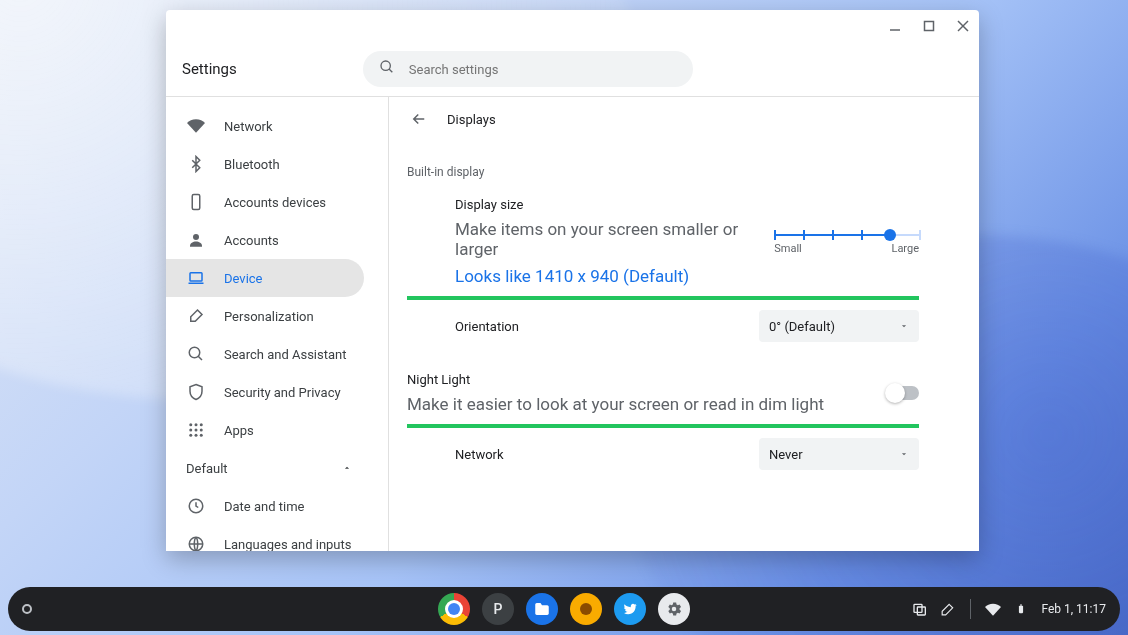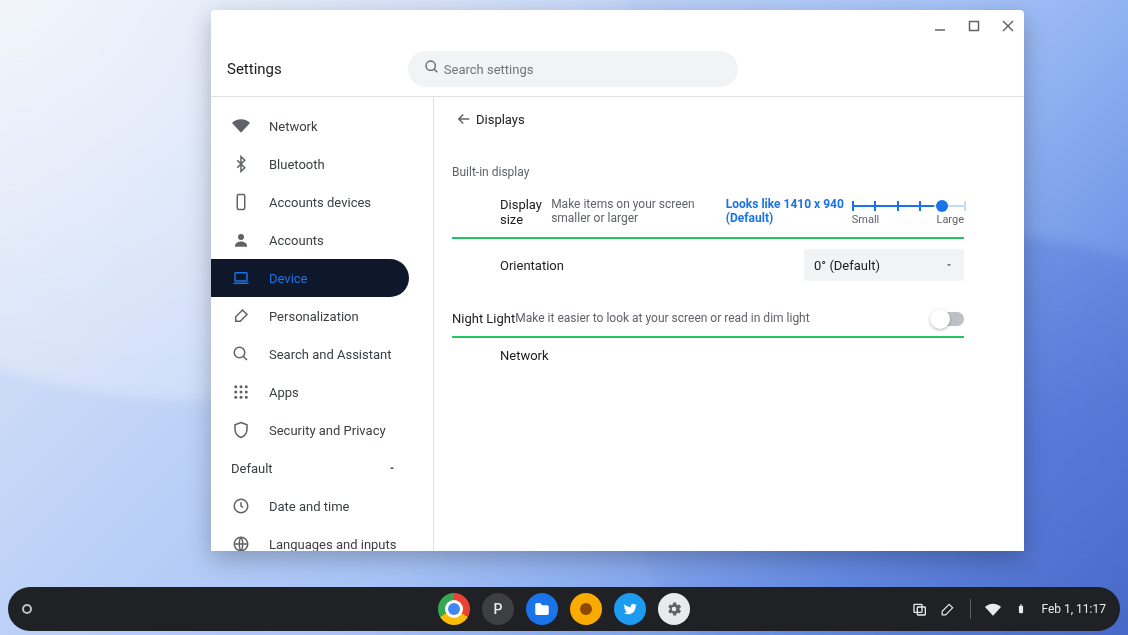--- a/index.html
+++ b/index.html
@@ -9,66 +9,66 @@
   }
   
   .wallpaper-swoosh { position:absolute; border-radius:50%; filter: blur(6px); }
   .sw1 { width:900px;height:600px; left:-250px; top:-200px; background: radial-gradient(circle at 30% 30%, rgba(255,255,255,0.6), rgba(255,255,255,0)); }
   .sw2 { width:700px;height:500px; right:-200px; bottom:-100px; background: radial-gradient(circle at 60% 40%, rgba(60,90,200,0.35), rgba(60,90,200,0)); }
 
   
   .window {
     position:absolute; left:166px; top:10px; width:813px; height:541px;
     background:#fff; border-radius:4px 4px 0 0; box-shadow:0 8px 24px rgba(0,0,0,0.25);
-    display:flex; flex-direction:column;margin-left:45px;
+    display:flex; flex-direction:column;
   }
   .titlebar { height:32px; display:flex; justify-content:flex-end; align-items:center; padding-right:8px; gap:18px; }
   .titlebar svg { width:12px; height:12px; }
   .titlebar .tb-btn { width:16px; height:16px; display:flex; align-items:center; justify-content:center; cursor:pointer; }
 
   .header-row { height:54px; display:flex; align-items:center; padding:0 16px; }
   .header-title { font-size:15px; color:#202124; margin-left:0; }
   .searchwrap {
     margin-left:126px; width:330px; height:36px; background:#f1f3f4; border-radius:44px;
-    display:flex; align-items:center; padding:0 16px; gap:4px; color:#5f6368;
+    display:flex; align-items:center; padding:0 16px; gap:14px; color:#5f6368;
   }
   .searchwrap input { border:none; background:transparent; outline:none; font-size:13px; color:#5f6368; flex:1; }
   .divider-h { height:1px; background:#e0e0e0; width:100%; }
 
   .body-row { flex:1; display:flex; min-height:0; }
   .sidebar { width:222px; padding-top:10px; overflow:hidden; }
   .nav-item {
     height:38px; display:flex; align-items:center; gap:18px; padding-left:20px;
     font-size:13px; color:#3c4043; cursor:pointer; border-radius:0 20px 20px 0;
     margin-right:24px;
   }
-  .nav-item.active { background:#0f172a; color:#1a73e8; }
+  .nav-item.active { background:#e5e5e5; color:#1a73e8; }
   .nav-item.active .ni-icon { color:#1a73e8; }
   .ni-icon { width:20px; height:20px; display:flex; align-items:center; justify-content:center; color:#5f6368; }
   .ni-icon svg { width:18px; height:18px; }
   .adv-row { height:38px; display:flex; align-items:center; justify-content:space-between; padding:0 36px 0 20px; font-size:13px; color:#3c4043; cursor:pointer; }
 
   .divider-v { width:1px; background:#e0e0e0; }
 
   .content { flex:1; padding:0 0 0 0; overflow:auto; }
-  .content-head { height:40px; display:flex; align-items:center; gap:0; padding:4px 0 0 18px; }
+  .content-head { height:40px; display:flex; align-items:center; gap:16px; padding:4px 0 0 18px; }
   .back-btn { width:24px;height:24px; display:flex;align-items:center;justify-content:center; cursor:pointer; color:#5f6368;}
   .page-title { font-size:13px; color:#202124; }
   .section { padding:28px 60px 0 18px; }
   .sec-label { font-size:12px; color:#5f6368; margin-bottom:14px; }
   .row {
     display:flex; align-items:center; justify-content:space-between;
-    padding:10px 0 10px 48px; border-top:2px solid #22c55e;
+    padding:10px 0 10px 48px; border-top:4px solid #22c55e;
   }
   .row.first { border-top:none; padding-top:4px; }
   .row.section-row { padding-left:0; border-top:none;}
-  .row-text { display:flex; flex-direction:row; gap:0; }
+  .row-text { display:flex; flex-direction:column; gap:7px; }
   .row-title { font-size:13px; color:#202124; }
-  .row-sub { font-size:12px; color:#5f6368; }
-  .row-sub.blue { color:#1a73e8;font-weight:bold; }
+  .row-sub { font-size:17px; color:#5f6368; }
+  .row-sub.blue { color:#1a73e8; }
 
   .slider-block { width:150px; display:flex; flex-direction:column; gap:0; }
   .slider-track { position:relative; height:14px; }
   .track-line { position:absolute; top:6px; left:0; right:0; height:2px; background:#1a73e8; }
   .track-line .faded { position:absolute; right:0; top:0; height:2px; width:30px; background:#c6dafc; }
   .tick { position:absolute; top:2px; width:2px; height:10px; background:#1a73e8; }
   .thumb { position:absolute; top:1px; width:12px; height:12px; border-radius:50%; background:#1a73e8; transform:translateX(-50%); }
   .slider-labels { display:flex; justify-content:space-between; font-size:11px; color:#5f6368; }
 
   .select {
@@ -198,41 +198,41 @@
         <span class="ni-icon">
             <svg viewBox="0 0 24 24" fill="none" stroke="currentColor" stroke-width="2">
               <circle cx="10" cy="10" r="7"></circle>
               <line x1="20" y1="20" x2="15" y2="15"></line>
             </svg>
           </span>
         <span>Search and Assistant</span>
       </div>
       <div class="nav-item">
         <span class="ni-icon">
+            <svg viewBox="0 0 24 24" fill="none" stroke="currentColor" stroke-width="2">
+              <path d="M12 2l8 3v6c0 5-3 9-8 11-5-2-8-6-8-11V5z"></path>
+            </svg>
+          </span>
+        <span>Security and Privacy</span>
+      </div>
+      <div class="nav-item">
+        <span class="ni-icon">
             <svg viewBox="0 0 24 24" fill="currentColor">
               <circle cx="5" cy="5" r="2"></circle>
               <circle cx="12" cy="5" r="2"></circle>
               <circle cx="19" cy="5" r="2"></circle>
               <circle cx="5" cy="12" r="2"></circle>
               <circle cx="12" cy="12" r="2"></circle>
               <circle cx="19" cy="12" r="2"></circle>
               <circle cx="5" cy="19" r="2"></circle>
               <circle cx="12" cy="19" r="2"></circle>
               <circle cx="19" cy="19" r="2"></circle>
             </svg>
           </span>
         <span>Apps</span>
-      </div>
-      <div class="nav-item">
-        <span class="ni-icon">
-            <svg viewBox="0 0 24 24" fill="none" stroke="currentColor" stroke-width="2">
-              <path d="M12 2l8 3v6c0 5-3 9-8 11-5-2-8-6-8-11V5z"></path>
-            </svg>
-          </span>
-        <span>Security and Privacy</span>
       </div>
 
       <div class="adv-row">
         <span>Default</span>
         <span><svg width="10" height="10" viewBox="0 0 24 24" fill="currentColor">
               <path d="M7 14l5-5 5 5z"></path>
             </svg></span>
       </div>
 
       <div class="nav-item">
@@ -317,20 +317,26 @@
           </div>
           <div class="toggle">
             <div class="knob"></div>
           </div>
         </div>
 
         <div class="row">
           <div class="row-text">
               <div class="row-title">Network</div>
             </div>
+          <div class="select">
+            <span>Never</span>
+            <span class="caret"><svg width="10" height="10" viewBox="0 0 24 24" fill="currentColor">
+                  <path d="M7 10l5 5 5-5z"></path>
+                </svg></span>
+          </div>
         </div>
       </div>
     </div>
   </div>
 </div>
 
 <div class="shelf">
   <div>
       <div class="launcher-dot"></div>
     </div>

